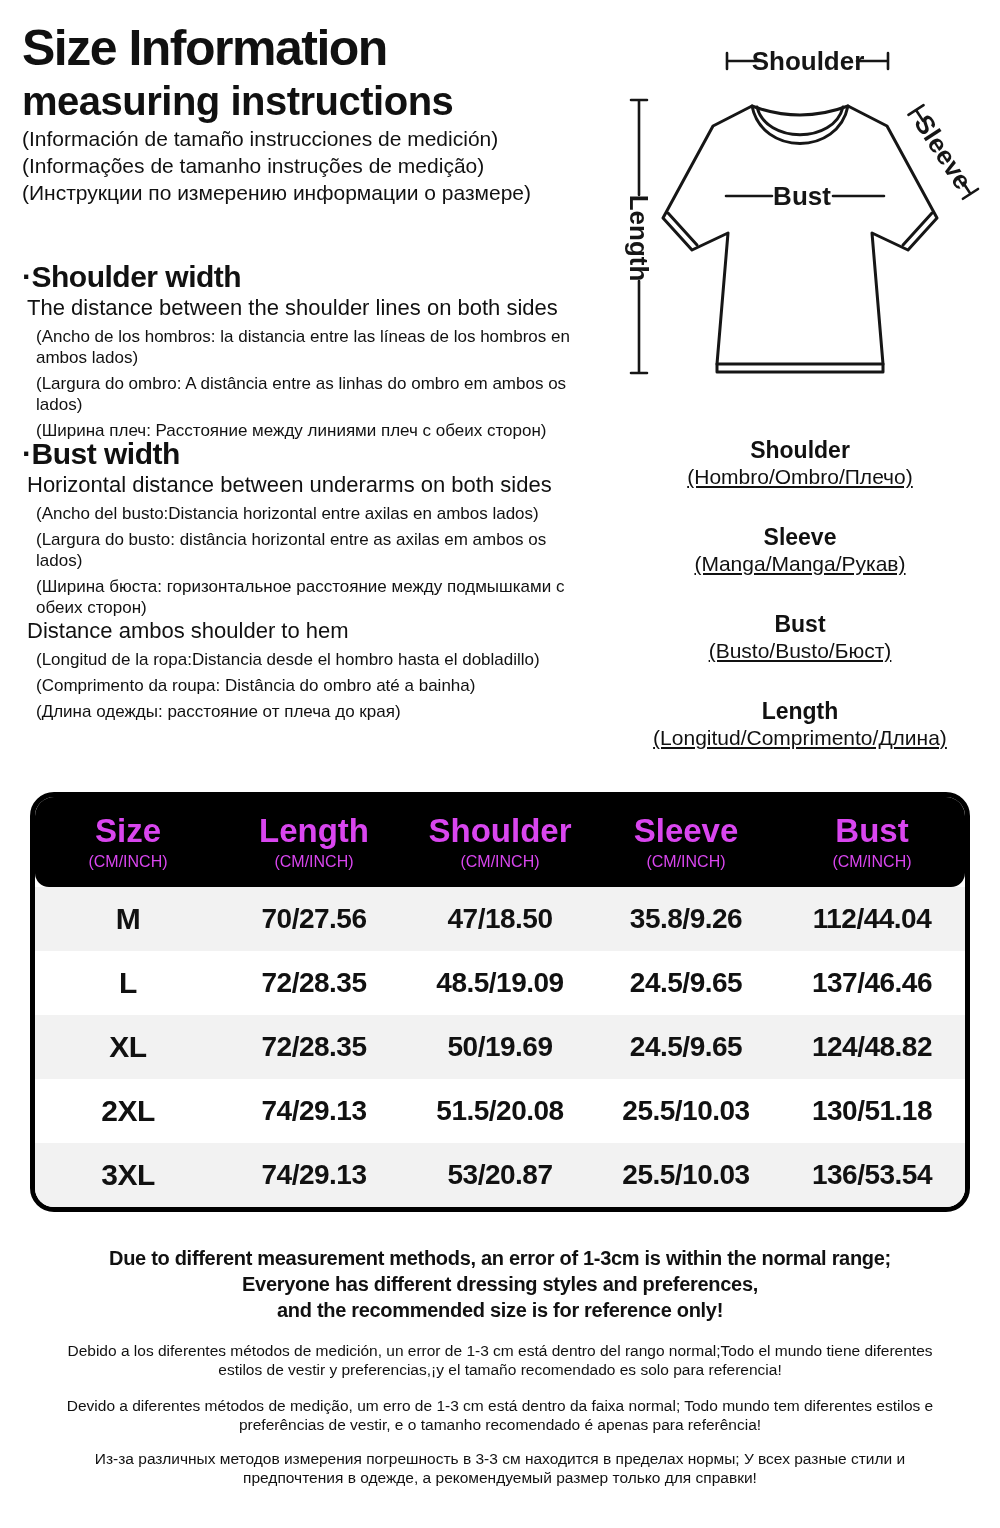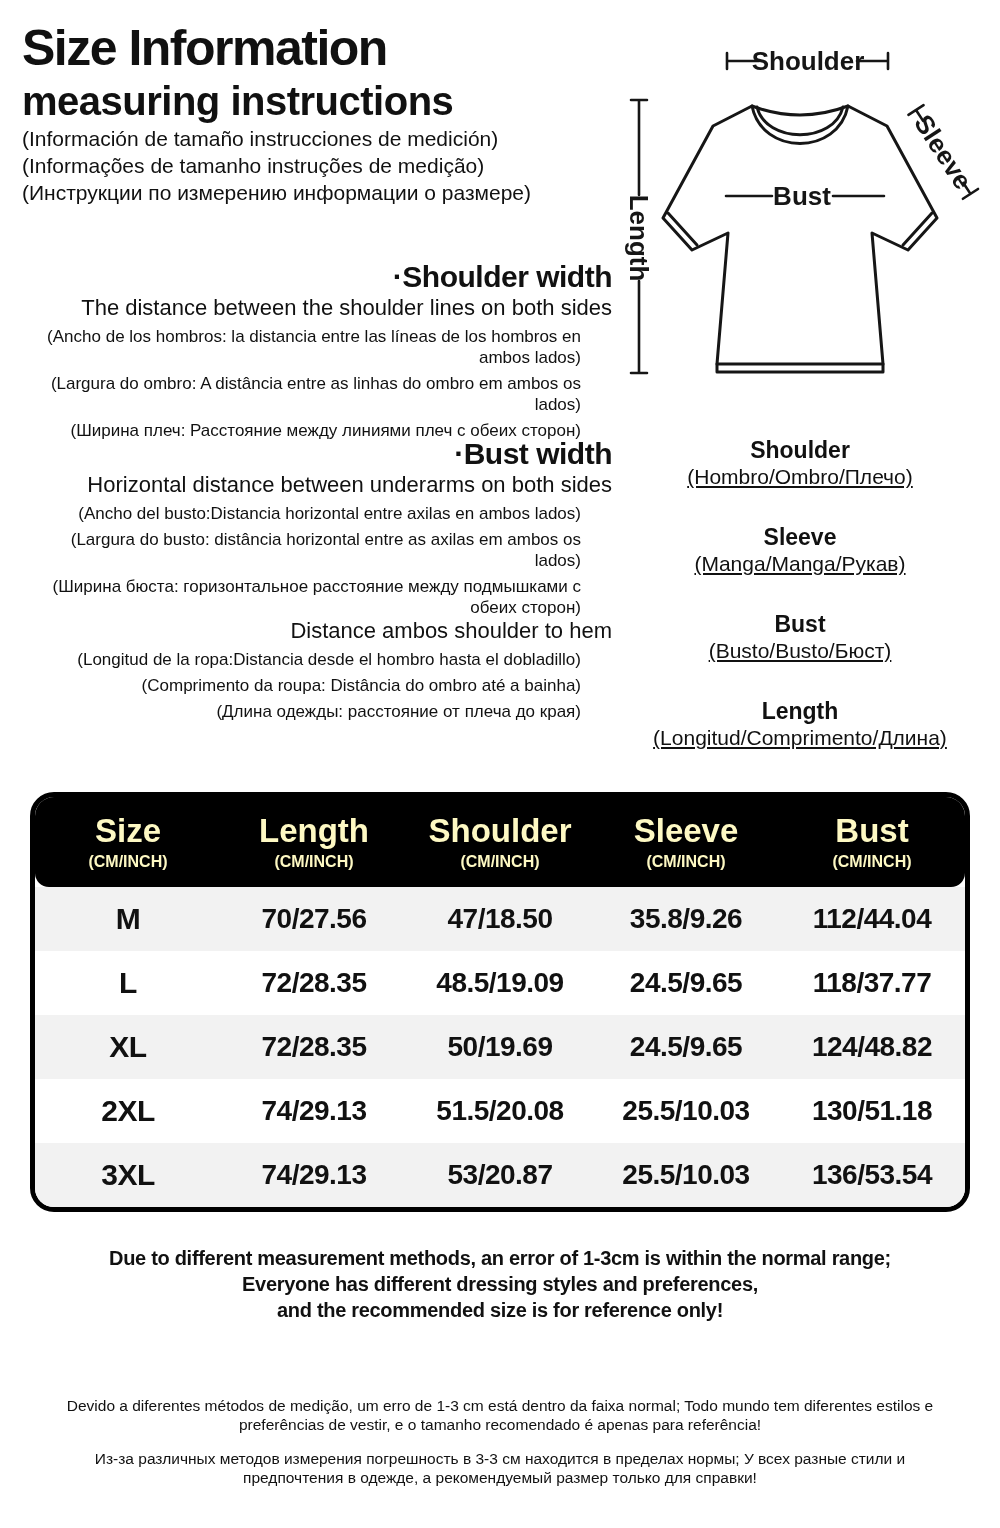--- a/index.html
+++ b/index.html
@@ -7,21 +7,21 @@
   .page {
     position:relative; width:1000px; height:1528px; background:#fff;
     font-family:"Liberation Sans", sans-serif; color:#111; overflow:hidden;
   }
   
   .intro { position:absolute; left:22px; top:22px; width:590px; }
   .title { font-size:50px; font-weight:800; letter-spacing:-1.5px; line-height:1.05; }
   .subtitle { font-size:40px; font-weight:800; letter-spacing:-0.5px; margin-top:4px; }
   .sub-tr { font-size:21px; line-height:25px; margin-top:2px; }
   
-  .msec { position:absolute; left:22px; width:590px;text-align:right; }
+  .msec { position:absolute; left:22px; width:590px; }
   .msec h3 { font-size:30px; font-weight:800; letter-spacing:-0.5px; }
   .msec .desc { font-size:22px; margin:1px 0 5px 5px; }
   .msec .tr { font-size:17px; line-height:21px; margin:4px 0 5px 14px; width:545px; }
   .sec-shoulder { top:260px; }
   .sec-bust { top:437px; }
   .sec-length { top:617px; }
   
   .diagram { position:absolute; left:600px; top:28px; width:400px; height:384px; }
   .diagram svg { display:block; }
   .ln { fill:none; stroke:#161616; stroke-width:3; stroke-linejoin:round; stroke-linecap:round; }
@@ -33,25 +33,25 @@
   .mlabel { margin-bottom:34px; }
   .ml-name { font-size:23px; font-weight:800; line-height:28px; }
   .ml-tr { font-size:21px; line-height:25px;text-decoration:underline; }
   
   .size-table {
     position:absolute; left:30px; top:792px; width:940px; height:420px;
     border:5px solid #000; border-radius:24px; overflow:hidden; background:#fff;
   }
   .t-header {
     display:grid; grid-template-columns:repeat(5,1fr); height:90px;
-    background:#000; color:#fef9c3; align-items:center; border-radius:0 0 14px 14px;
+    background:#000; color:#d946ef; align-items:center; border-radius:0 0 14px 14px;
   }
   .th { text-align:center; }
   .th-label { font-size:33px; font-weight:800; line-height:36px; }
-  .th-unit { font-size:16px; font-weight:700; margin-top:4px; }
+  .th-unit { font-size:16px; font-weight:400; margin-top:4px; }
   .t-row { display:grid; grid-template-columns:repeat(5,1fr); height:64px; align-items:center; }
   .t-row:nth-child(odd) { background:#f2f2f2; }
   .t-row:nth-child(even) { background:#ffffff; }
   .td { text-align:center; font-size:28px; font-weight:800; letter-spacing:-0.5px; }
   .td.size-cell { font-size:30px; }
   
   .disc-en { position:absolute; left:30px; top:1245px; width:940px; text-align:center;
              font-size:20px; font-weight:800; line-height:26px; letter-spacing:-0.3px; }
   .disc-p { position:absolute; left:50px; width:900px; text-align:center;
             font-size:15.5px; line-height:19px; }
@@ -175,21 +175,21 @@
         <div class="td">70/27.56</div>
         <div class="td">47/18.50</div>
         <div class="td">35.8/9.26</div>
         <div class="td">112/44.04</div>
       </div>
       <div class="t-row">
         <div class="td size-cell">L</div>
         <div class="td">72/28.35</div>
         <div class="td">48.5/19.09</div>
         <div class="td">24.5/9.65</div>
-        <div class="td">118/37.77</div>
+        <div class="td">137/46.46</div>
       </div>
       <div class="t-row">
         <div class="td size-cell">XL</div>
         <div class="td">72/28.35</div>
         <div class="td">50/19.69</div>
         <div class="td">24.5/9.65</div>
         <div class="td">124/48.82</div>
       </div>
       <div class="t-row">
         <div class="td size-cell">2XL</div>
@@ -206,16 +206,17 @@
         <div class="td">136/53.54</div>
       </div>
     </div>
   </div>
 
   <div class="disc-en">
     <div>Due to different measurement methods, an error of 1-3cm is within the normal range;</div>
     <div>Everyone has different dressing styles and preferences,</div>
     <div>and the recommended size is for reference only!</div>
   </div>
+  <div class="disc-p disc-es">Debido a los diferentes métodos de medición, un error de 1-3 cm está dentro del rango normal;Todo el mundo tiene diferentes estilos de vestir y preferencias,¡y el tamaño recomendado es solo para referencia!</div>
   <div class="disc-p disc-pt">Devido a diferentes métodos de medição, um erro de 1-3 cm está dentro da faixa normal; Todo mundo tem diferentes estilos e preferências de vestir, e o tamanho recomendado é apenas para referência!</div>
   <div class="disc-p disc-ru">Из-за различных методов измерения погрешность в 3-3 см находится в пределах нормы; У всех разные стили и предпочтения в одежде, а рекомендуемый размер только для справки!</div>
 
 </div>
 
 </body></html>

